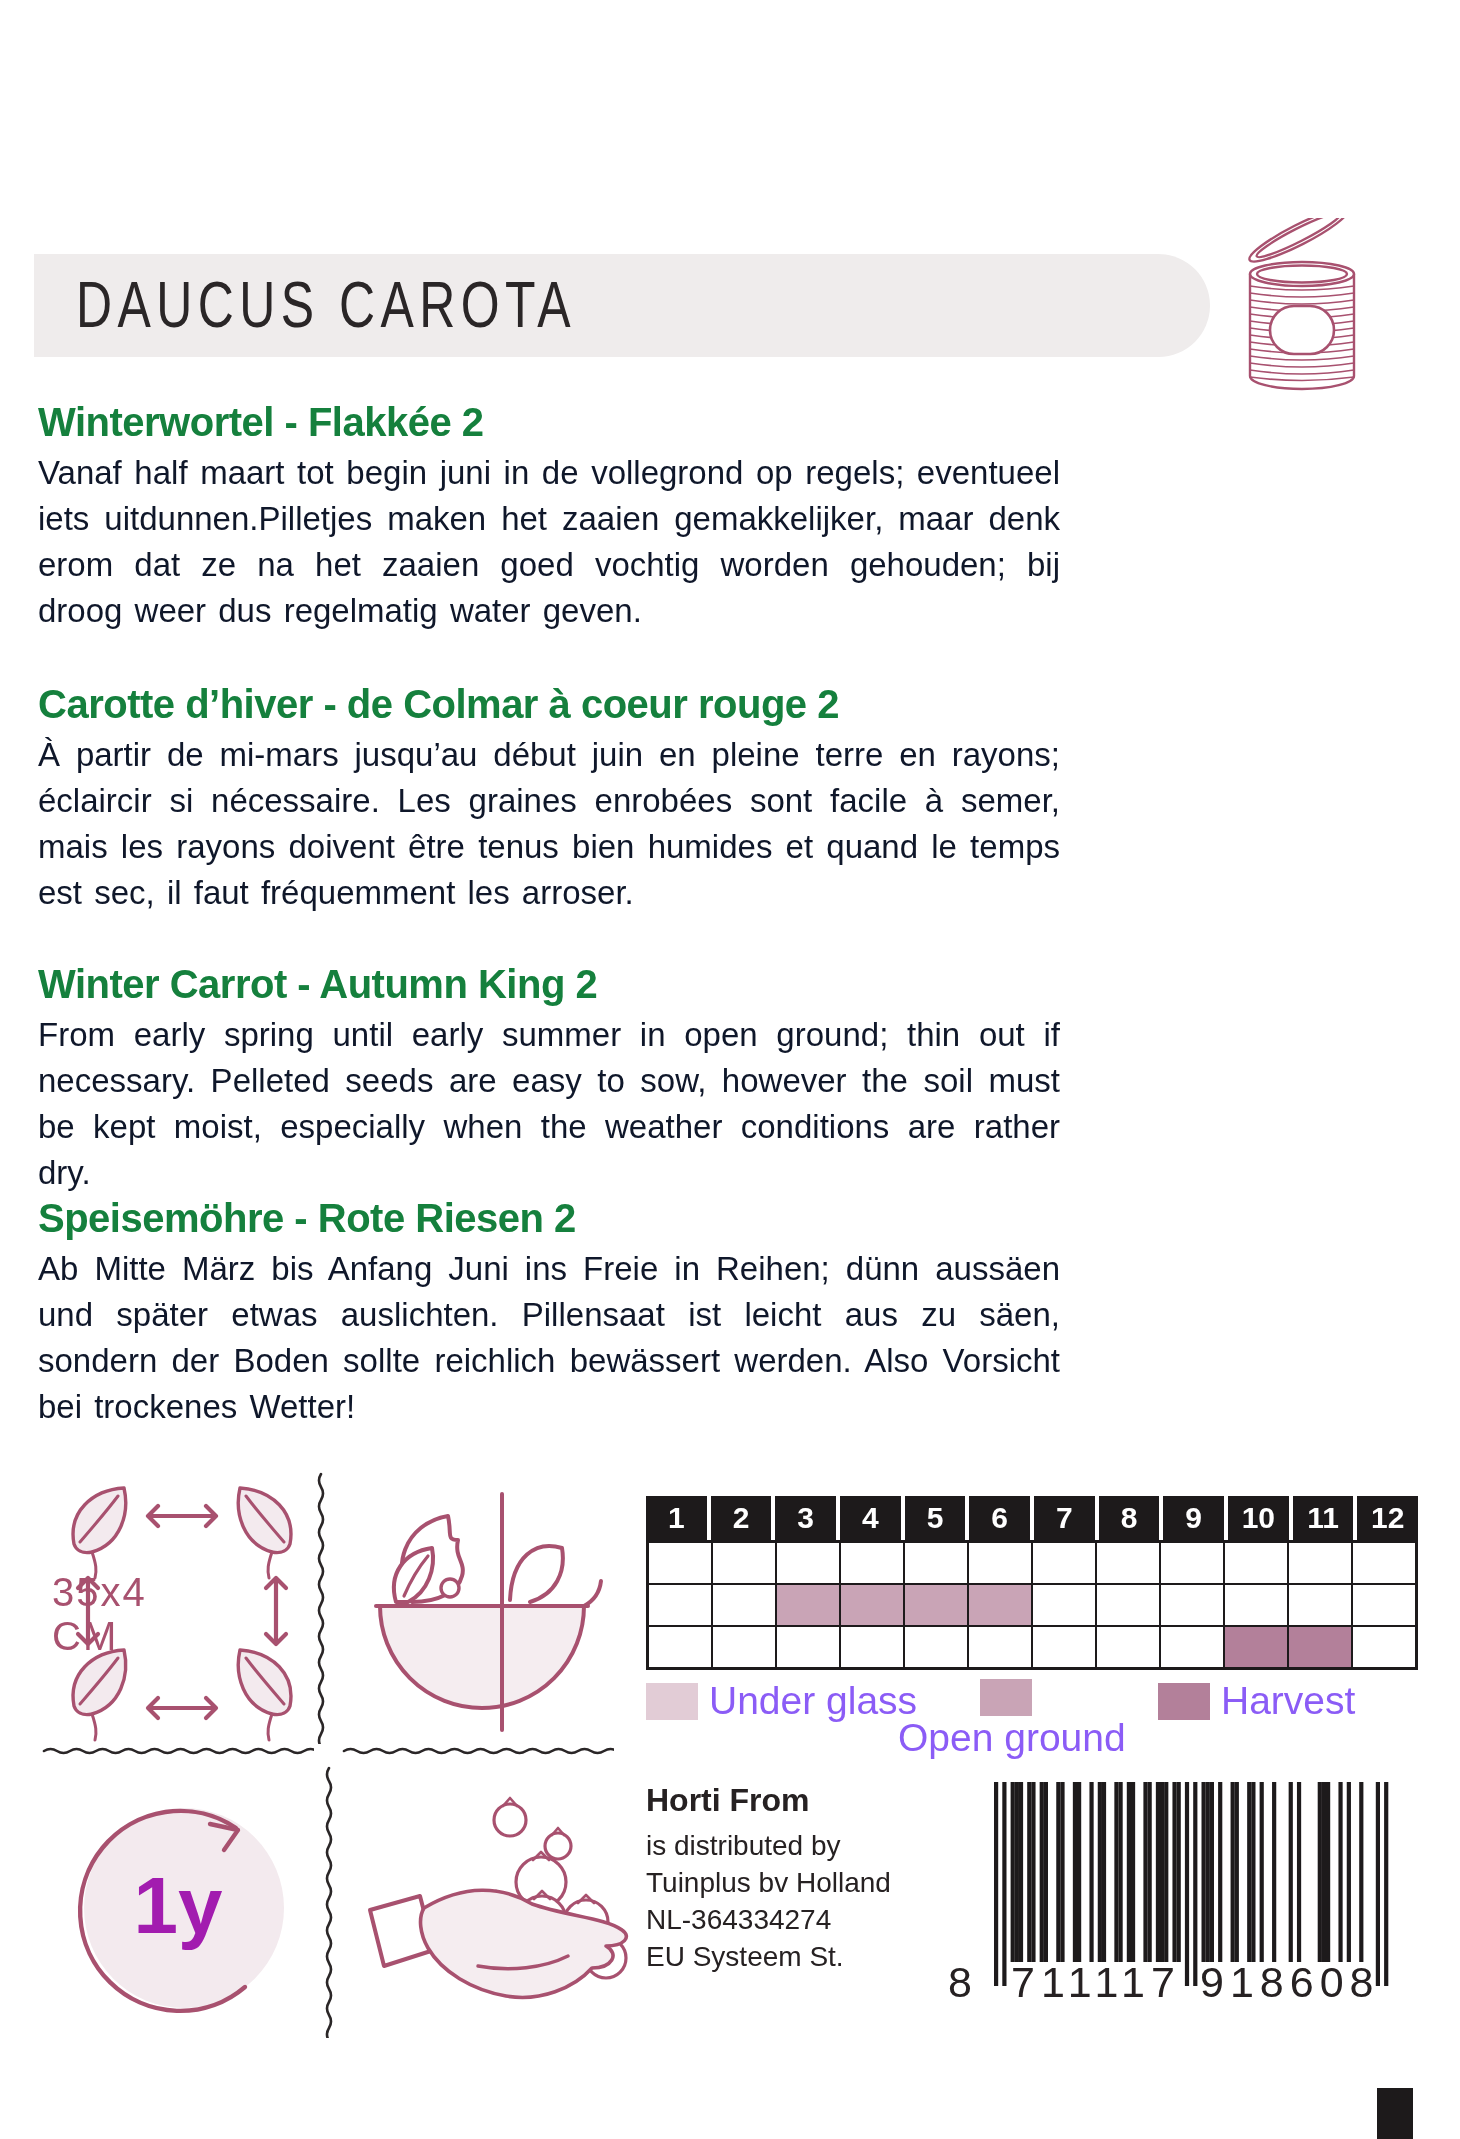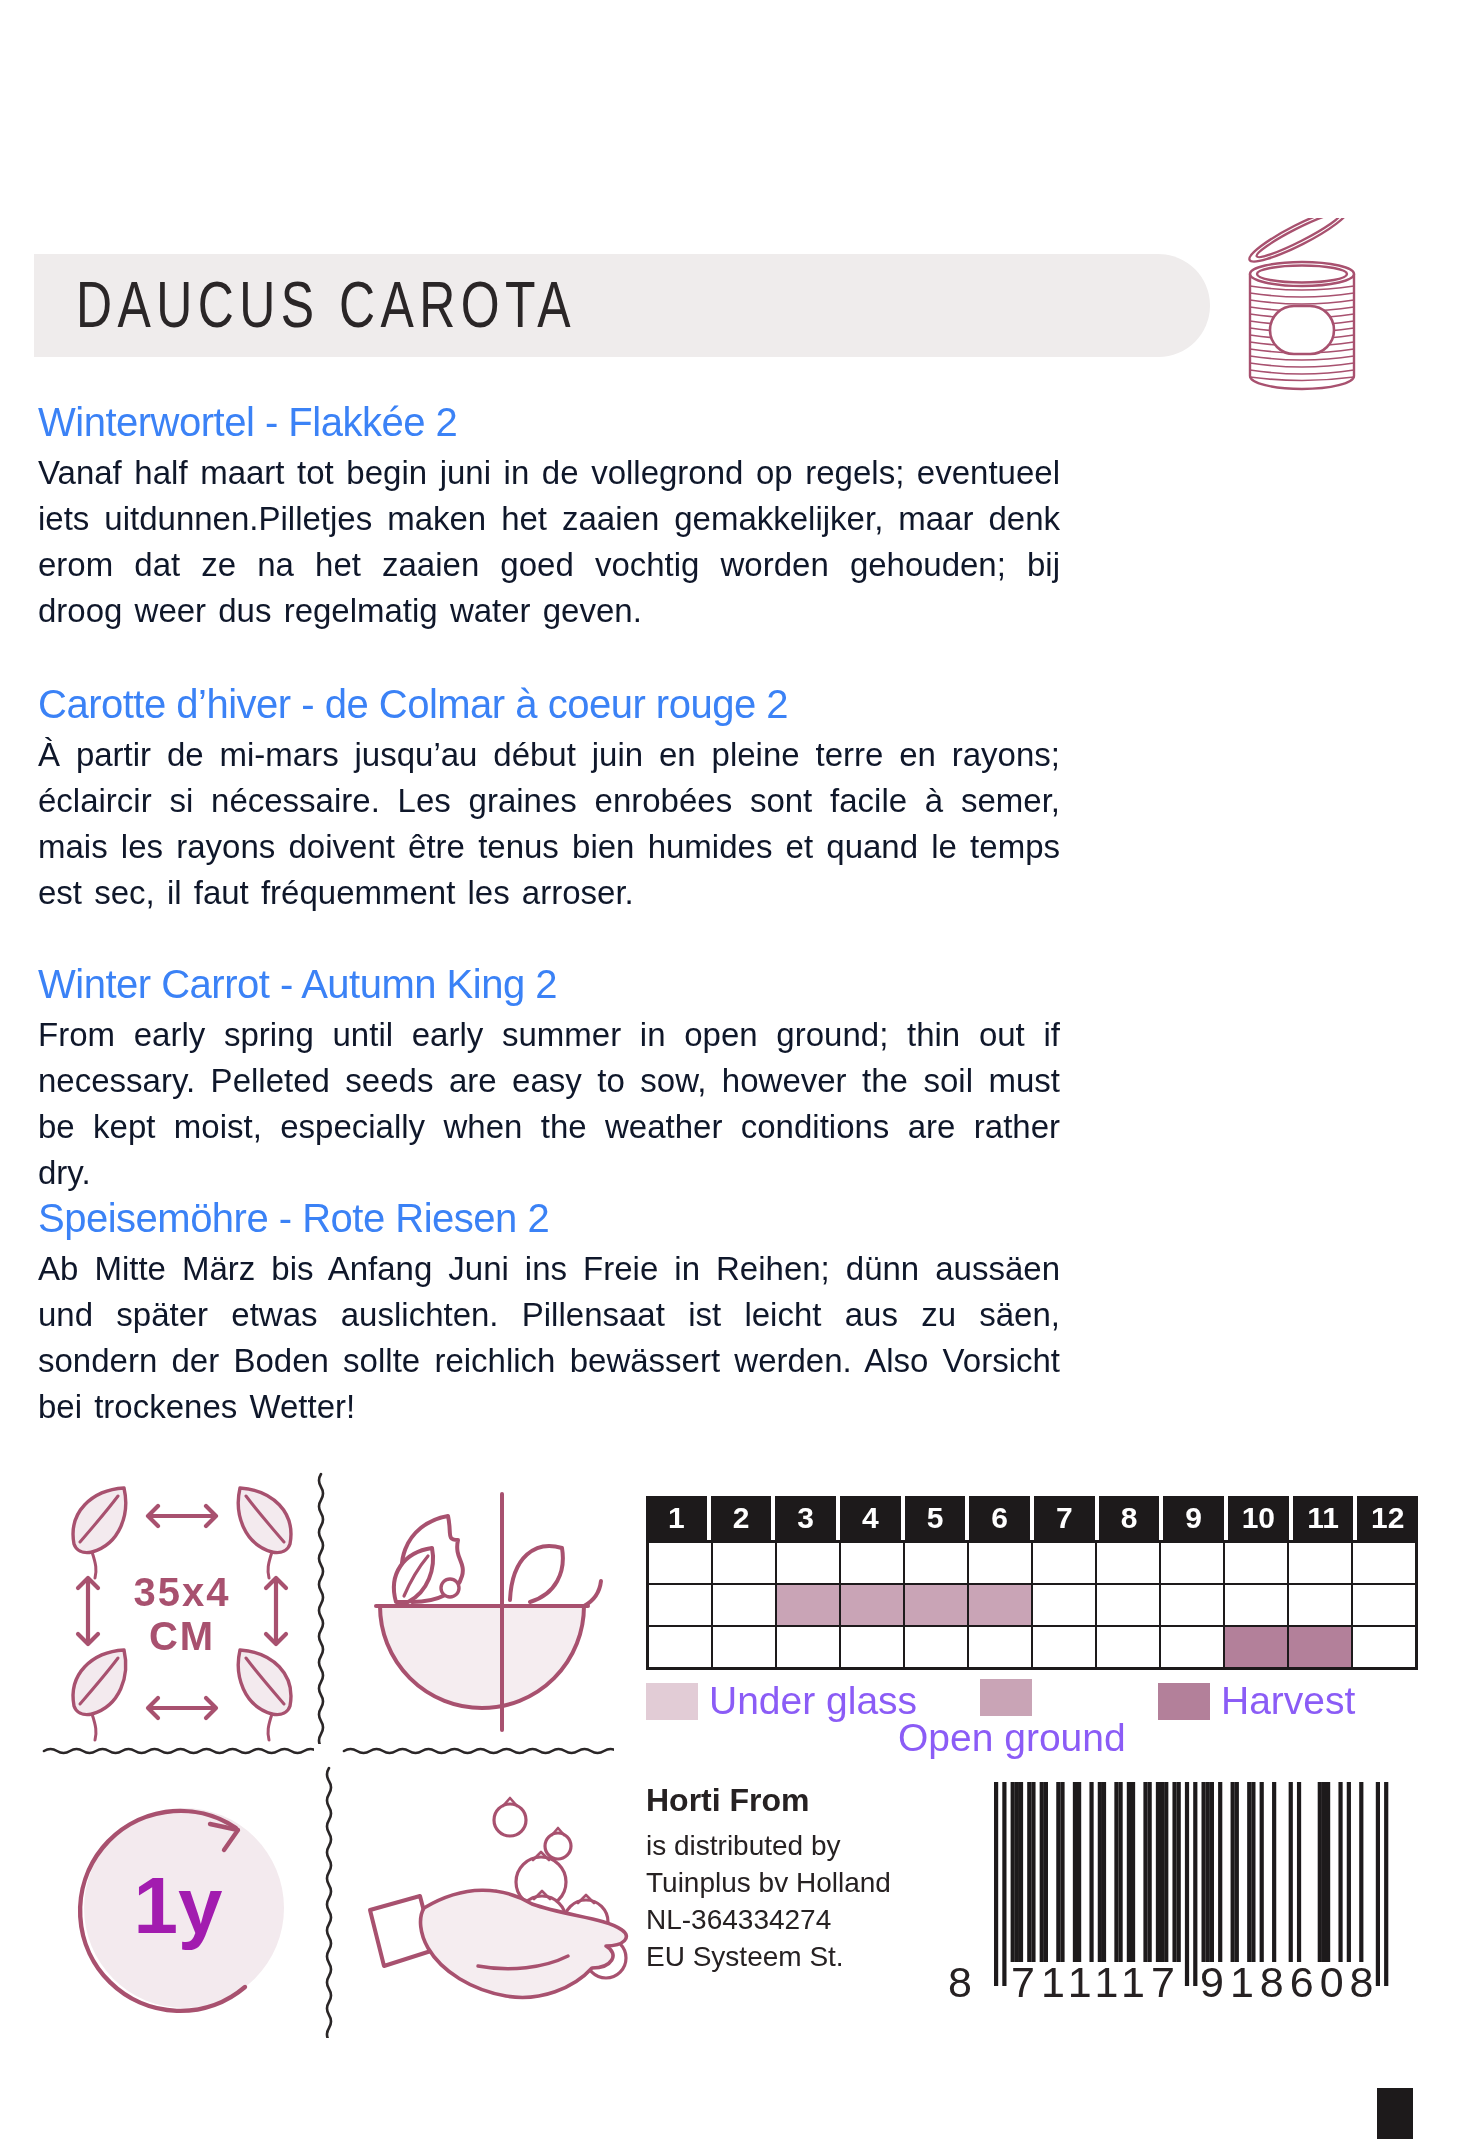--- a/index.html
+++ b/index.html
@@ -9,28 +9,28 @@
   
   .band{position:absolute;left:34px;top:254px;width:1176px;height:103px;
         background:#efecec;border-radius:0 52px 52px 0;}
   .title{position:absolute;left:76px;top:268px;margin:0;font-weight:400;color:#2a2627;
          font-size:64px;letter-spacing:7px;transform:scaleX(0.78);transform-origin:left top;
          font-family:"Liberation Sans",sans-serif;white-space:nowrap;}
   .can{position:absolute;left:1232px;top:218px;}
 
   
   .lang{position:absolute;left:38px;width:1022px;}
-  .lang h2{margin:0 0 4px 0;font-size:40px;line-height:48px;font-weight:400;color:#3b82f6;letter-spacing:-0.5px;}
+  .lang h2{margin:0 0 4px 0;font-size:40px;line-height:48px;font-weight:700;color:#15803d;letter-spacing:-0.5px;}
   .lang p{margin:0;font-size:33px;line-height:46px;text-align:justify;word-spacing:3px;color:#0f172a;}
   .sec-nl{top:398px;} .sec-fr{top:680px;} .sec-en{top:960px;} .sec-de{top:1194px;}
 
   
   .icon-block{position:absolute;}
-  .spacing-text{position:absolute;left:0;top:92px;width:100%;text-align:center;
-                color:#a8516f;font-weight:700;font-size:40px;line-height:44px;letter-spacing:2px;}
+  .spacing-text{position:absolute;left:0;top:92px;width:100%;
+                color:#a8516f;font-weight:400;font-size:40px;line-height:44px;letter-spacing:2px;}
   .cycle-text{position:absolute;left:0;top:72px;width:100%;text-align:center;
               color:#a21caf;font-weight:700;font-size:80px;}
 
   
   .cal{position:absolute;left:646px;top:1496px;width:772px;}
   .cal-head{display:grid;grid-template-columns:repeat(12,1fr);gap:4px;}
   .cal-head div{background:#1d1a1b;color:#ffffff;height:44px;display:flex;align-items:center;justify-content:center;
                 font-size:30px;font-weight:700;}
   .cal-body{display:grid;grid-template-columns:repeat(12,1fr);grid-auto-rows:40px;gap:2px;
             background:#1d1a1b;border:3px solid #1d1a1b;margin-top:0px;}

